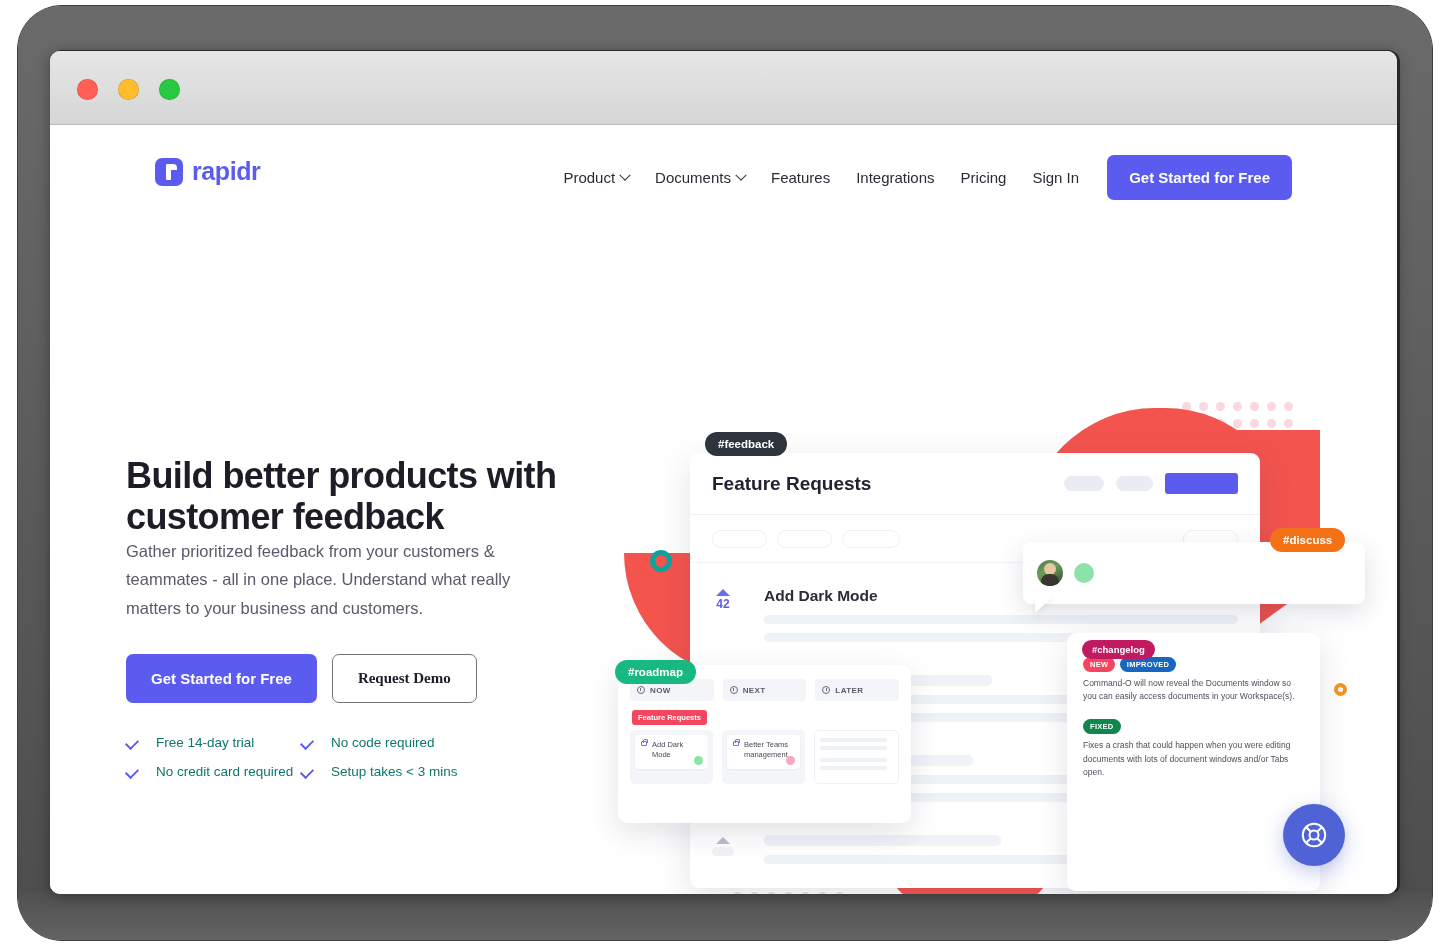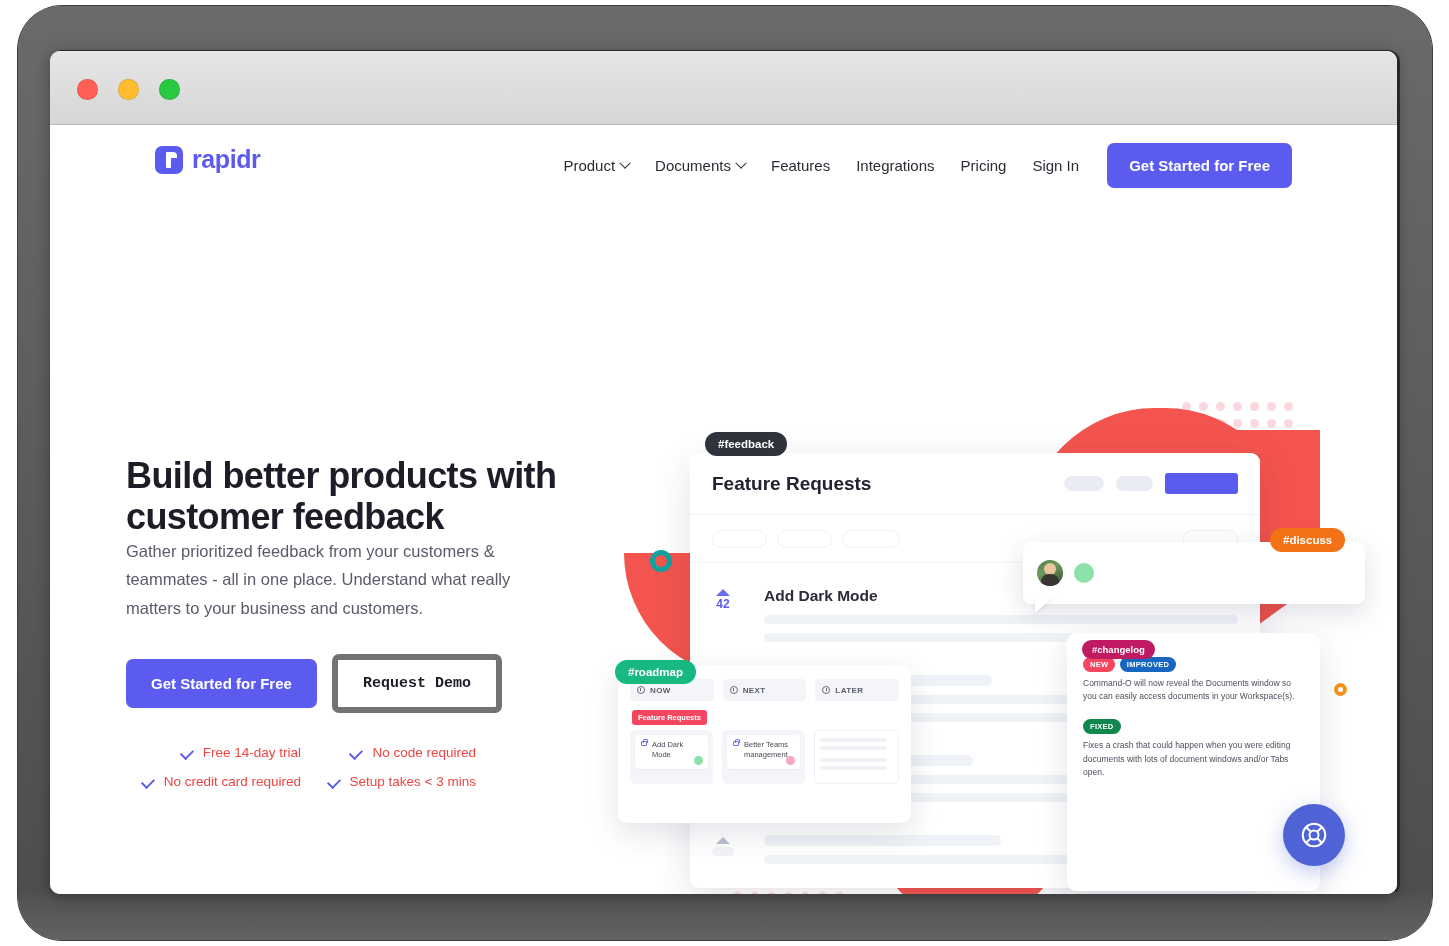--- a/index.html
+++ b/index.html
@@ -60,21 +60,21 @@
   .traffic-lights { position: absolute; left: 27px; top: 28px; display: flex; gap: 20px; }
   .tl { width: 21px; height: 21px; border-radius: 50%; display: block; }
   .tl-red    { background: #ff5f57; box-shadow: inset 0 0 0 .5px rgba(0,0,0,.18); }
   .tl-yellow { background: #febc2e; box-shadow: inset 0 0 0 .5px rgba(0,0,0,.18); }
   .tl-green  { background: #28c840; box-shadow: inset 0 0 0 .5px rgba(0,0,0,.18); }
 
   #page { position: relative; height: 769px; background: #fff; overflow: hidden; }
 
   
   #navbar {
-    position: absolute; left: 0; top: 0; width: 100%; height: 86px;
+    position: absolute; left: 0; top: 12px; width: 100%; height: 86px;
     display: flex; align-items: center; padding-left: 19px;
   }
   #logo { position: absolute; left: 105px; top: 20px; display: flex; align-items: center; gap: 9px; }
   #logo-mark {
     width: 28px; height: 28px; border-radius: 7px; background: #5b5bf0;
     position: relative; display: inline-block;
   }
   #logo-mark::before {
     content: ""; position: absolute; left: 11px; top: 6px;
     width: 5px; height: 16px; background: #fff; border-radius: 1px;
@@ -113,27 +113,27 @@
   #hero-sub {
     font-size: 16.5px; line-height: 1.72; color: #5a5a6b; width: 400px;
   }
   #hero-actions { margin-top: 32px; display: flex; align-items: center; gap: 15px; }
   #hero-cta {
     background: #5b5bf0; color: #fff; font-size: 15px; font-weight: 700;
     padding: 16px 25px; border-radius: 7px; border: none; cursor: pointer; font-family: inherit;
   }
   #hero-demo {
     background: #fff; color: #1d1d27; font-size: 15px; font-weight: 700;
-    padding: 15px 25px; border-radius: 7px; border: 6px solid #737373; cursor: pointer; font-family: Liberation Mono, monospace;
+    padding: 15px 25px; border-radius: 7px; border: 1px solid #737373; cursor: pointer; font-family: Liberation Serif, serif;
   }
   #hero-perks {
     margin-top: 32px; display: grid; grid-template-columns: 175px 175px;
     row-gap: 14px; column-gap: 0;
   }
-  .perk { display: flex; align-items: center; gap: 10px; color: #ef4444; font-size: 13.5px; justify-content: flex-end; }
+  .perk { display: flex; align-items: center; gap: 18px; color: #0f766e; font-size: 13.5px; }
   .tick {
     width: 12px; height: 8px; border-left: 2px solid #5b5bf0; border-bottom: 2px solid #5b5bf0;
     transform: rotate(-45deg); display: inline-block; flex: none;
   }
 
   
   #hero-art { position: absolute; left: 520px; top: 185px; width: 800px; height: 580px; }
 
   .dots { position: absolute; display: grid; gap: 8px; }
   .dot { width: 9px; height: 9px; border-radius: 50%; background: #fbd7de; }

